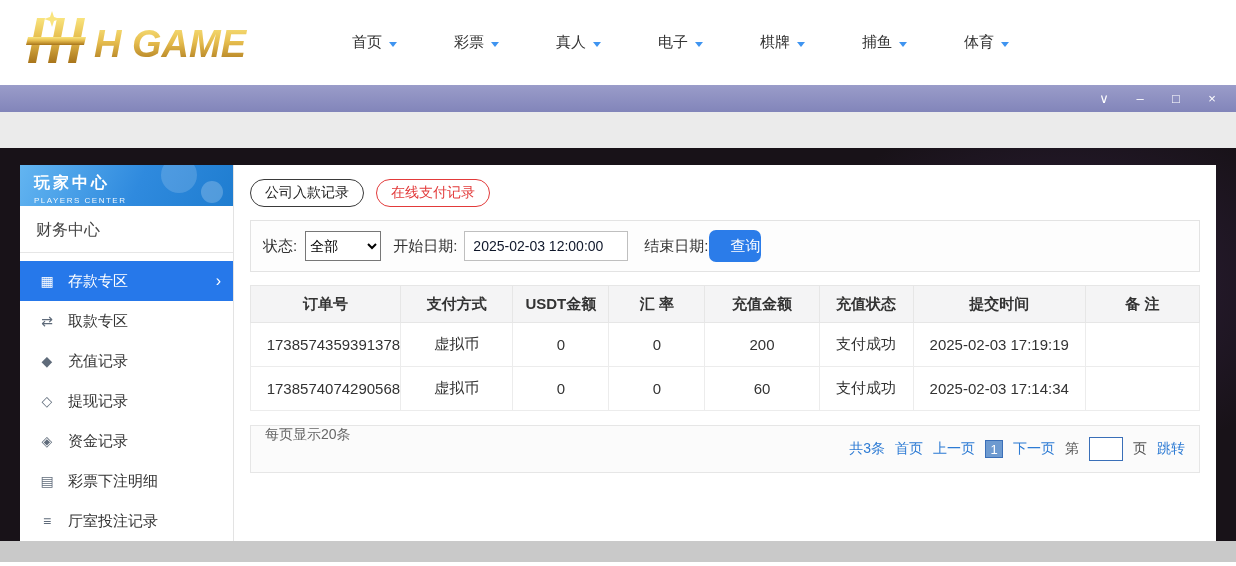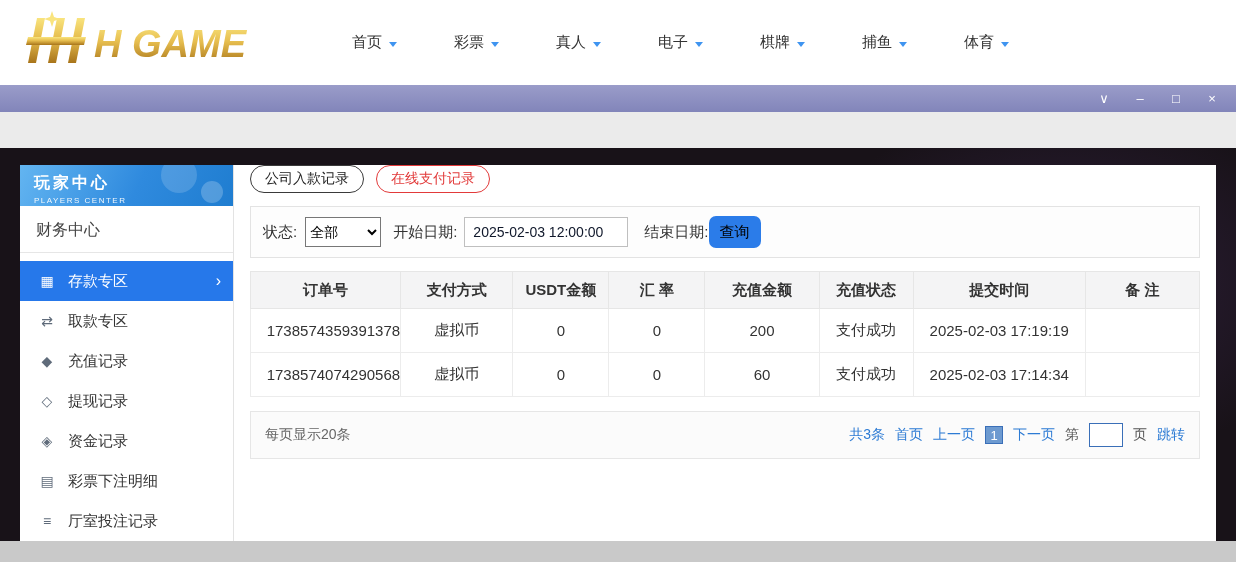--- a/index.html
+++ b/index.html
@@ -42,37 +42,37 @@
   .finance-heading { padding:14px 16px 11px; font-size:16px; color:#444; border-bottom:1px solid #e6e6e6; }
   .menu { padding-top:8px; }
   .menu-item { height:40px; display:flex; align-items:center; gap:12px; padding:0 12px 0 18px; font-size:15px; color:#333; cursor:pointer; }
   .mi-icon { width:18px; text-align:center; color:#5f6b7a; font-size:14px; }
   .mi-arrow { margin-left:auto; font-size:16px; display:none; }
   .menu-item.active { background:#2678ea; color:#fff; }
   .menu-item.active .mi-icon { color:#fff; }
   .menu-item.active .mi-arrow { display:block; }
 
   
-  .content { flex:1; padding:0 16px 0; overflow:hidden; }
+  .content { flex:1; padding:14px 16px 0; overflow:hidden; }
   .tabs { display:flex; gap:12px; }
   .tab-pill { height:28px; padding:0 14px; border-radius:15px; display:flex; align-items:center; font-size:14px; background:#fff; cursor:pointer; }
   .tab-company { border:1px solid #3a3a3a; color:#222; }
   .tab-online { border:1px solid #e23a3a; color:#e23a3a; }
 
   .filter-bar { margin-top:13px; border:1px solid #e3e3e3; background:#fdfdfd; padding:9px 12px; display:flex; align-items:center; font-size:15px; color:#333; }
   .status-select { height:30px; width:76px; margin:0 12px 0 8px; border:1px solid #777; background:#fff; font-size:14px; font-family:inherit; }
   .date-input { height:30px; width:164px; border:1px solid #bfbfbf; padding:0 8px; font-size:14px; color:#0f172a; margin:0 16px 0 7px; font-family:inherit; }
-  .btn-query { height:32px; width:52px; background:#2b7ce9; color:#000000; border:none; border-radius:7px; font-size:15px; cursor:pointer; font-family:inherit; }
+  .btn-query { height:32px; width:52px; background:#2b7ce9; color:#ffffff; border:none; border-radius:7px; font-size:15px; cursor:pointer; font-family:inherit;text-align:right; }
 
   table.records { margin-top:13px; width:100%; border-collapse:collapse; table-layout:fixed; font-size:15px; color:#333; }
   .records thead th { background:#f4f4f5; border:1px solid #e6e6e6; height:37px; font-weight:bold; text-align:center; }
   .records tbody td { border:1px solid #ececec; height:44px; text-align:center; overflow:hidden; white-space:nowrap; }
   .records tbody td.order { text-align:right; padding-left:2px; }
 
-  .footer-bar { margin-top:14px; border:1px solid #e6e6e6; background:#fbfbfb; height:48px; display:flex; align-items:center; justify-content:space-between; padding:0 14px; font-size:14px; color:#666; }
+  .footer-bar { margin-top:14px; border:1px solid #e6e6e6; background:#fbfbfb; height:48px; display:flex; justify-content:space-between; padding:0 14px; font-size:14px; color:#666; }
   .pager { display:flex; align-items:center; gap:10px; font-size:14px; }
   .pager .plink { color:#2d7bd4; cursor:pointer; }
   .page-current { min-width:18px; height:18px; background:#6d9ad0; color:#fff; display:flex; align-items:center; justify-content:center; border:1px solid #3a6fb8; font-size:13px; padding:0 3px; cursor:pointer; }
   .page-input { width:34px; height:24px; border:1px solid #3a6fb8; background:#fff; }
   .ptext { color:#555; }
 </style>
 </head>
 <body>
 
 <div class="app">

